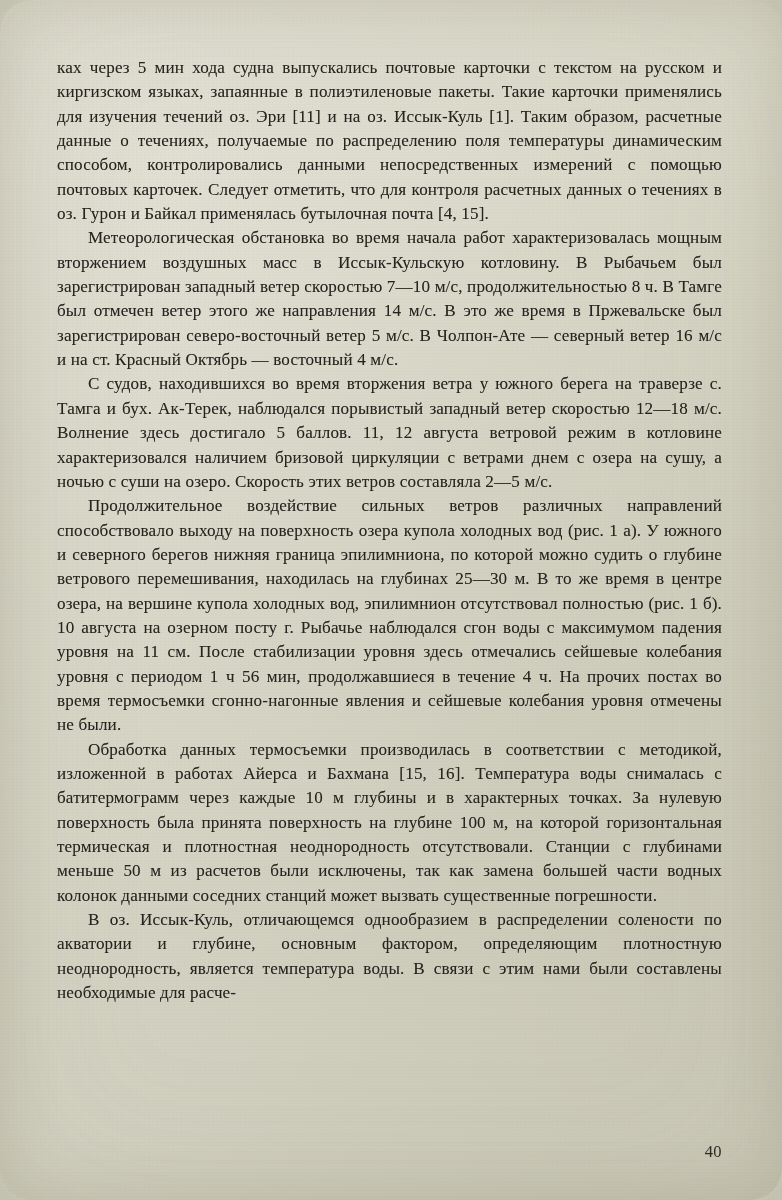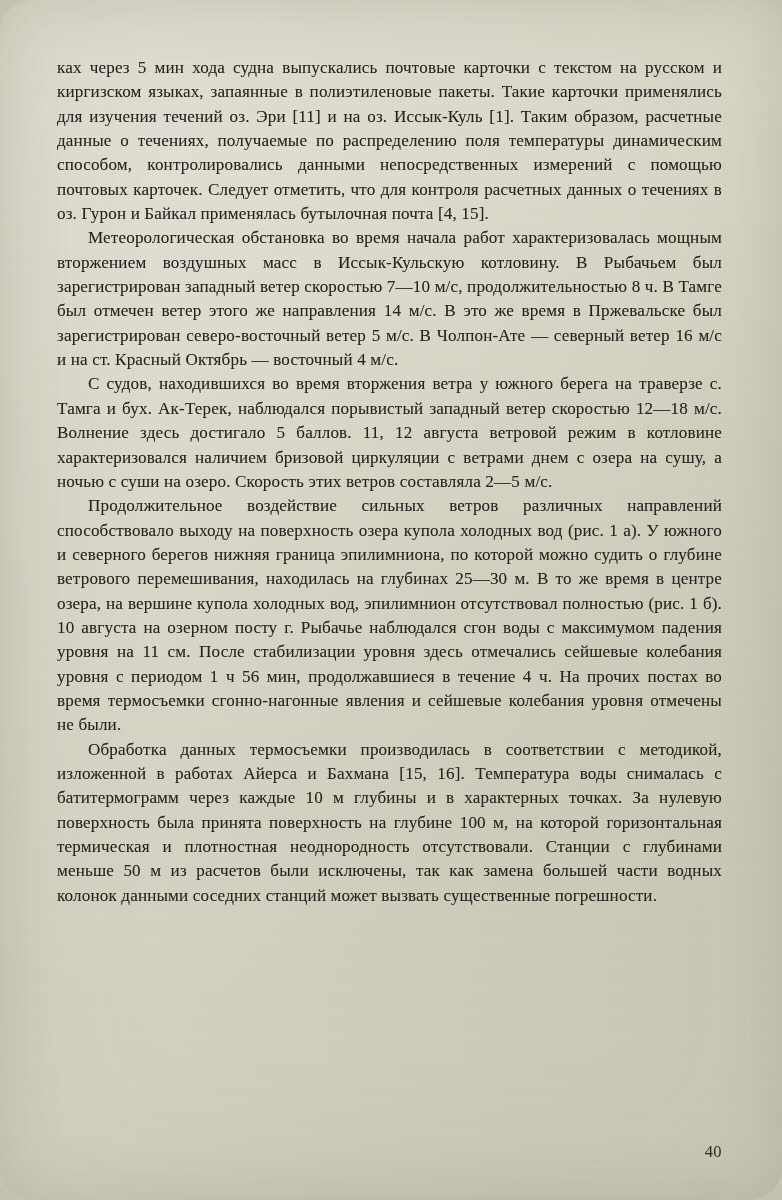--- a/index.html
+++ b/index.html
@@ -73,19 +73,20 @@
 <body>
 
 <div class="page">
 
   <div class="text-col">
     <p class="">ках через 5 мин хода судна выпускались почтовые карточки с текстом на русском и киргизском языках, запаянные в полиэтиленовые пакеты. Такие карточки применялись для изучения течений оз. Эри [11] и на оз. Иссык-Куль [1]. Таким образом, расчетные данные о течениях, получаемые по распределению поля температуры динамическим способом, контролировались данными непосредственных измерений с помощью почтовых карточек. Следует отметить, что для контроля расчетных данных о течениях в оз. Гурон и Байкал применялась бутылочная почта [4, 15].</p>
     <p class="indent">Метеорологическая обстановка во время начала работ характеризовалась мощным вторжением воздушных масс в Иссык-Кульскую котловину. В Рыбачьем был зарегистрирован западный ветер скоростью 7—10 м/с, продолжительностью 8 ч. В Тамге был отмечен ветер этого же направления 14 м/с. В это же время в Пржевальске был зарегистрирован северо-восточный ветер 5 м/с. В Чолпон-Ате — северный ветер 16 м/с и на ст. Красный Октябрь — восточный 4 м/с.</p>
     <p class="indent">С судов, находившихся во время вторжения ветра у южного берега на траверзе с. Тамга и бух. Ак-Терек, наблюдался порывистый западный ветер скоростью 12—18 м/с. Волнение здесь достигало 5 баллов. 11, 12 августа ветровой режим в котловине характеризовался наличием бризовой циркуляции с ветрами днем с озера на сушу, а ночью с суши на озеро. Скорость этих ветров составляла 2—5 м/с.</p>
     <p class="indent">Продолжительное воздействие сильных ветров различных направлений способствовало выходу на поверхность озера купола холодных вод (рис. 1 а). У южного и северного берегов нижняя граница эпилимниона, по которой можно судить о глубине ветрового перемешивания, находилась на глубинах 25—30 м. В то же время в центре озера, на вершине купола холодных вод, эпилимнион отсутствовал полностью (рис. 1 б). 10 августа на озерном посту г. Рыбачье наблюдался сгон воды с максимумом падения уровня на 11 см. После стабилизации уровня здесь отмечались сейшевые колебания уровня с периодом 1 ч 56 мин, продолжавшиеся в течение 4 ч. На прочих постах во время термосъемки сгонно-нагонные явления и сейшевые колебания уровня отмечены не были.</p>
     <p class="indent">Обработка данных термосъемки производилась в соответствии с методикой, изложенной в работах Айерса и Бахмана [15, 16]. Температура воды снималась с батитермограмм через каждые 10 м глубины и в характерных точках. За нулевую поверхность была принята поверхность на глубине 100 м, на которой горизонтальная термическая и плотностная неоднородность отсутствовали. Станции с глубинами меньше 50 м из расчетов были исключены, так как замена большей части водных колонок данными соседних станций может вызвать существенные погрешности.</p>
+    <p class="indent">В оз. Иссык-Куль, отличающемся однообразием в распределении солености по акватории и глубине, основным фактором, определяющим плотностную неоднородность, является температура воды. В связи с этим нами были составлены необходимые для расче-</p>
   </div>
 
   <div class="page-number">40</div>
 
   <div class="grain"></div>
   <div class="edge-shade"></div>
 </div>
 
 </body></html>

